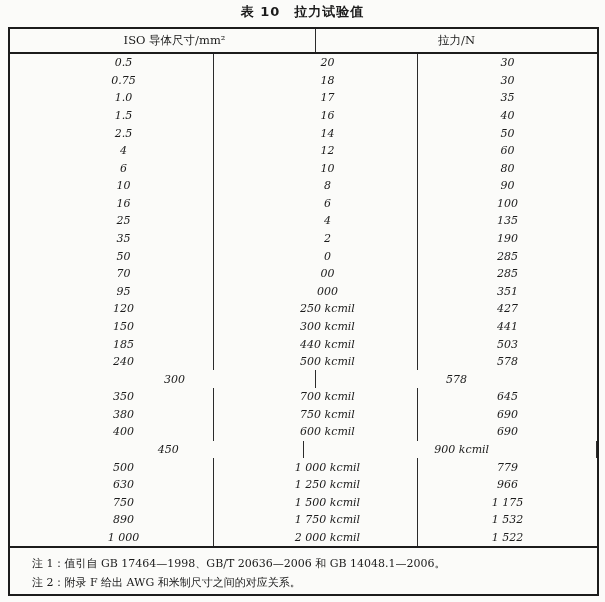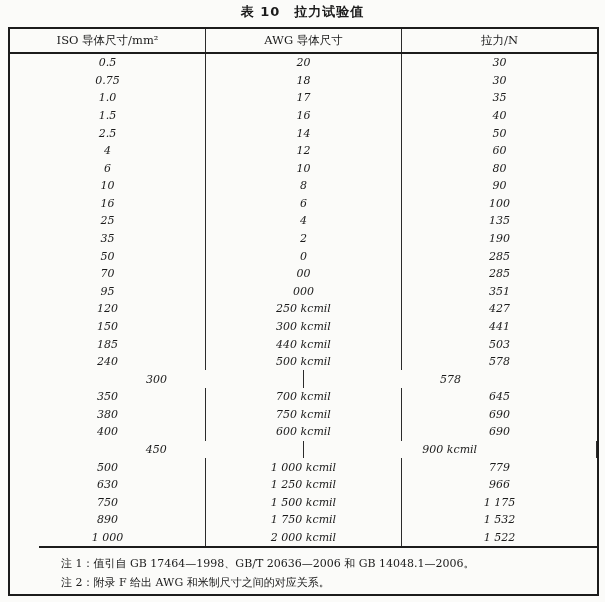--- a/index.html
+++ b/index.html
@@ -60,44 +60,43 @@
     align-items: center;
     justify-content: center;
     font-size: 11px;
     white-space: pre;
   }
   .thead .tcell {
     font-size: 11.5px;
   }
   .tcell.c0, .tcell.c1 {
     border-right: 1px solid #2b2b2b;
+    padding-left: 24px;
   }
   .notes {
     flex: none;
     height: 48px;
     box-sizing: border-box;
     border-top: 2px solid #1c1c1c;
     padding: 6px 8px 0 22px;
     font-size: 11px;
     line-height: 19px;
-    margin-left: 29px;
   }
   .note-line {
     white-space: pre;
   }
 </style>
 </head>
 <body>
 
 <div class="doc-title">表 10　拉力试验值</div>
 
 <div class="table">
   <div class="thead">
     <div class="tcell c0">ISO 导体尺寸/mm²</div>
-    <div class="tcell c1">AWG 导体尺寸</div>
     <div class="tcell c2">拉力/N</div>
   </div>
   <div class="tbody">
       <div class="trow">
         <div class="tcell c0">0.5</div>
         <div class="tcell c1">20</div>
         <div class="tcell c2">30</div>
       </div>
       <div class="trow">
         <div class="tcell c0">0.75</div>

